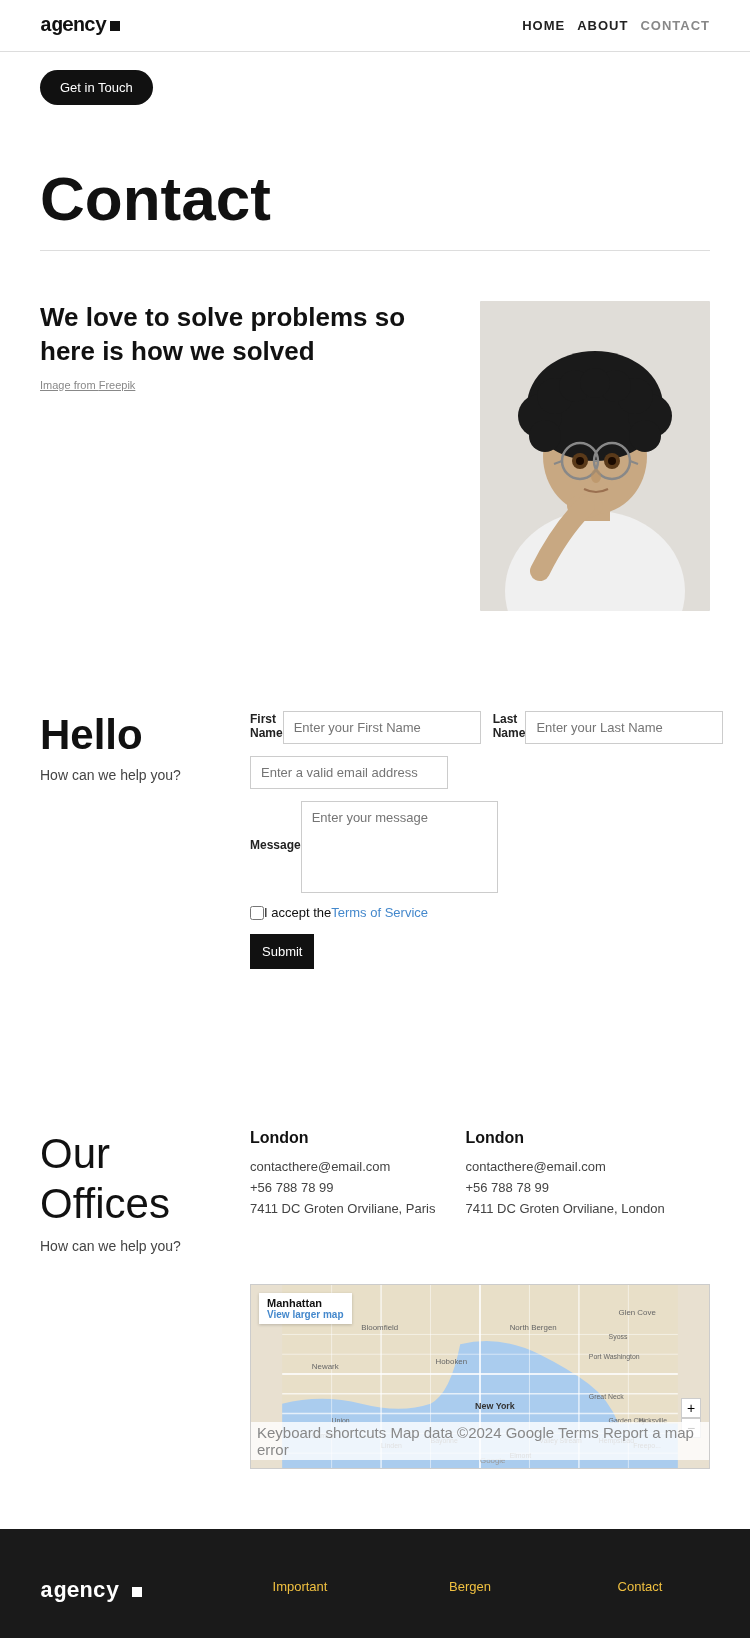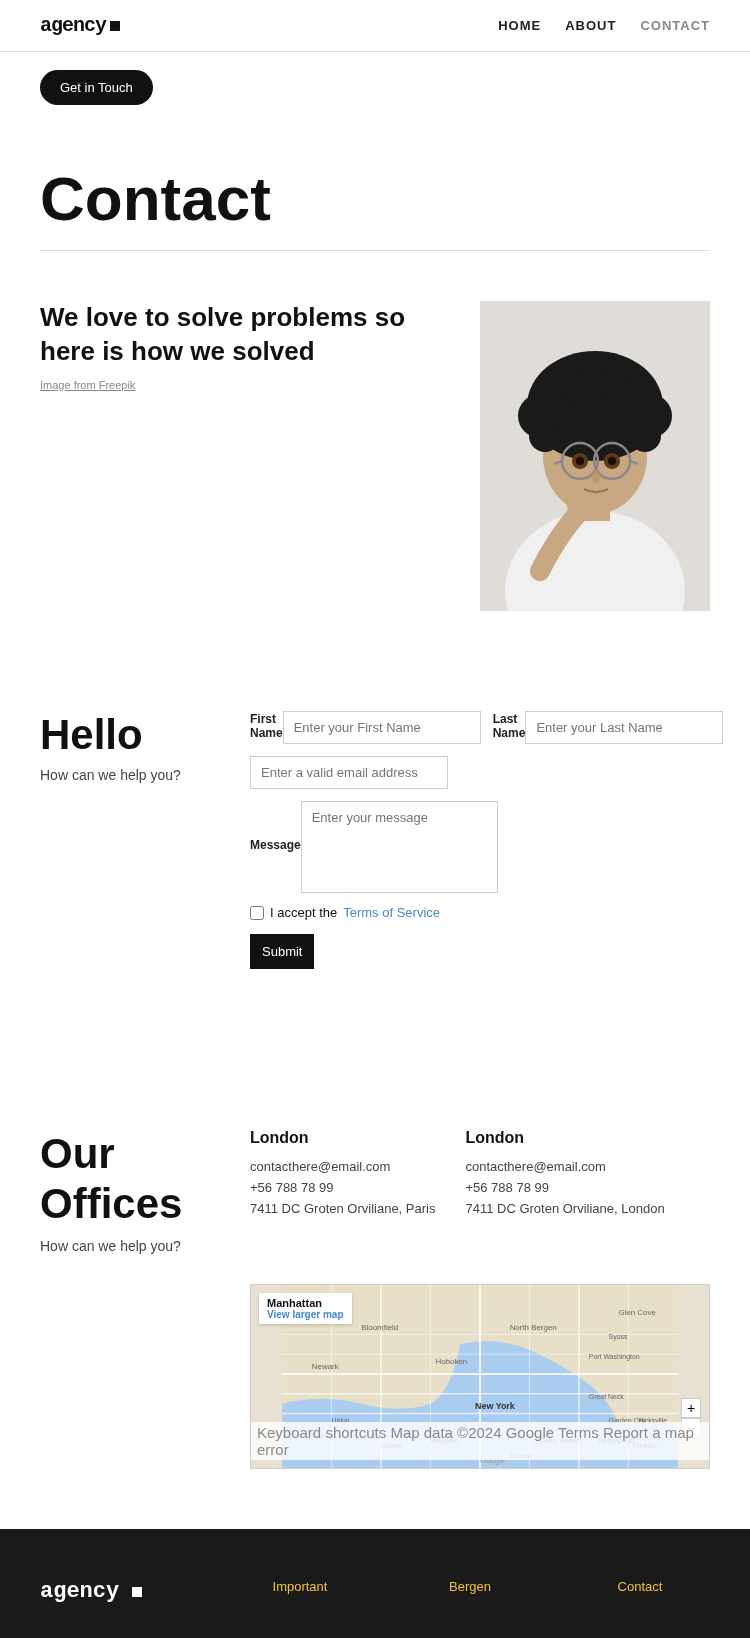--- a/index.html
+++ b/index.html
@@ -5,21 +5,21 @@
     * { margin: 0; padding: 0; box-sizing: border-box; }
     body { font-family: Arial, sans-serif; background: #fff; color: #111; width: 750px; }
 
     
     nav {
       display: flex; align-items: center; justify-content: space-between;
       padding: 14px 40px; border-bottom: 1px solid #ddd;
     }
     .logo { font-family: 'Courier New', monospace; font-weight: bold; font-size: 20px; letter-spacing: -1px; display: flex; align-items: center; gap: 4px; }
     .logo-box { width: 10px; height: 10px; background: #111; display: inline-block; }
-    .nav-links { display: flex; gap: 24px; font-size: 13px; font-weight: bold; letter-spacing: 1px; }
+    .nav-links { display: flex; gap: 12px; font-size: 13px; font-weight: bold; letter-spacing: 1px; }
     .nav-links a { text-decoration: none; color: #888; text-transform: uppercase; }
     .nav-links a.active { color: #888; }
     .nav-links a:not(.active) { color: #222; }
 
     
     .cta-bar { padding: 18px 40px; }
     .cta-button {
       background: #111; color: #fff; border: none; padding: 10px 20px;
       border-radius: 30px; font-size: 13px; cursor: pointer;
     }
@@ -49,33 +49,33 @@
     .form-left p { font-size: 14px; color: #444; }
     .form-right { flex: 1; }
     .form-row { display: flex; gap: 12px; margin-bottom: 12px; }
     .form-group { display: flex; flex: 1; align-items: center; }
     .form-group label { font-size: 12px; font-weight: bold; margin-bottom: 4px; color: #222; }
     .form-group input, .form-group textarea {
       border: 1px solid #ccc; padding: 8px 10px; font-size: 13px;
       color: #8b5cf6; outline: none; font-family: Arial, sans-serif;
     }
     .form-group textarea { height: 92px; resize: none; }
-    .checkbox-row { display: flex; align-items: flex-end; gap: 6px; margin-bottom: 14px; font-size: 13px; }
+    .checkbox-row { display: flex; align-items: flex-end; margin-bottom: 14px; font-size: 13px; }
     .checkbox-row input { width: 14px; height: 14px; }
     .checkbox-row a { color: #4488cc; text-decoration: none; }
     .submit-btn {
       background: #111; color: #fff; border: none; padding: 10px 12px;
       font-size: 13px; cursor: pointer;
     }
 
     
     .offices-section { padding: 80px 40px 60px; }
     .offices-top { display: flex; gap: 30px; margin-bottom: 30px; }
     .offices-left { width: 180px; flex-shrink: 0; }
-    .offices-left h2 { font-size: 42px; font-weight: bold; line-height: 1.2; margin-bottom: 8px; }
+    .offices-left h2 { font-size: 42px; font-weight: normal; line-height: 1.2; margin-bottom: 8px; }
     .offices-left p { font-size: 14px; color: #444; }
     .offices-right { display: flex; gap: 30px; flex: 1; }
     .office-col h3 { font-size: 16px; font-weight: bold; margin-bottom: 10px; }
     .office-col p { font-size: 13px; color: #444; line-height: 1.6; }
 
     .map-container {
       margin-left: 210px;
       border: 1px solid #ccc;
       height: 185px;
       position: relative;

